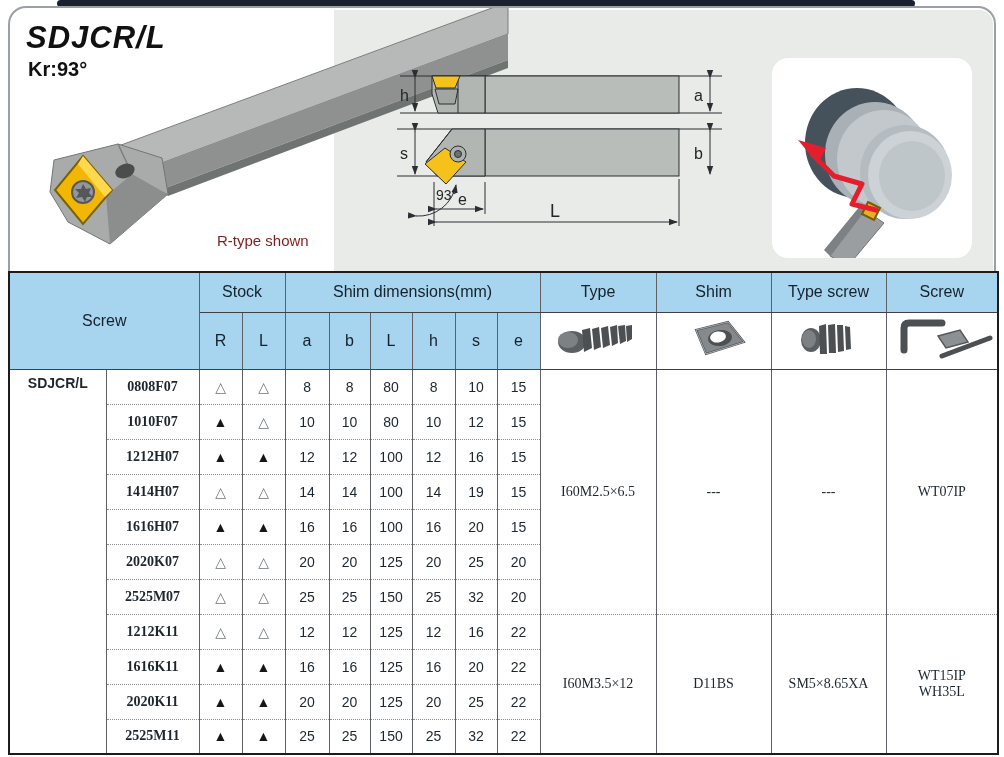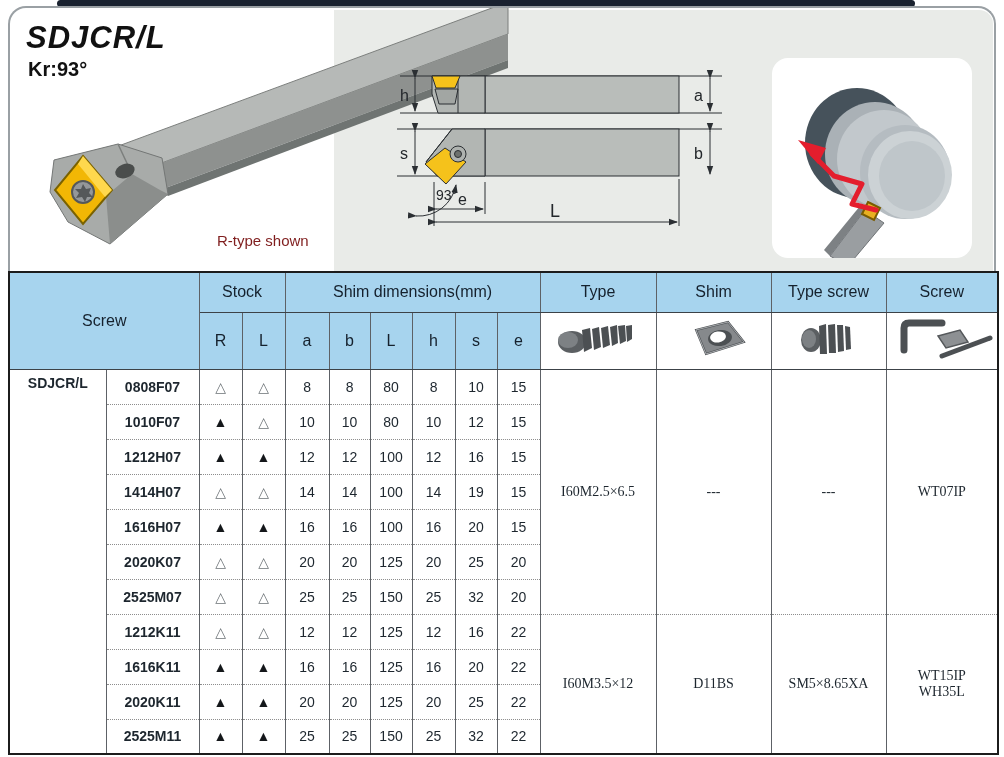--- a/index.html
+++ b/index.html
@@ -37,21 +37,21 @@
     font-family:"Liberation Sans", sans-serif; }
   .spec thead th, .spec thead td { border-top:1px solid #3c4247; border-bottom:1px solid #3c4247; }
   .spec thead tr.h1 { height:40px; }
   .spec thead tr.h2 { height:57px; }
   .spec tbody tr { height:35px; }
   .blue { background:#a7d4ee; font-size:16px; font-weight:400; color:#15212d; }
   .spec tbody td { border-top:none; border-bottom:none; font-size:14px; color:#1d262e; }
   .spec tbody td.dot { border-top:1px dotted #8d8d8d; }
   td.type-name { font-weight:bold; font-size:19px; vertical-align:top !important;
     padding-top:5px; color:#111; }
-  td.model { font-weight:bold; font-size:15px; color:#111; }
+  td.model { font-weight:bold; font-size:15px; color:#111;font-family:Liberation Serif, serif; }
   td.sym { font-size:15px; line-height:1; }
   td.sym.open { color:#6d7377; }
   td.sym.filled { color:#14171a; }
   td.part { font-size:15px; color:#23262a;font-family:Liberation Serif, serif; }
   .img-cell { background:#fff; }
 </style>
 </head>
 <body>
 
 <div id="page">

